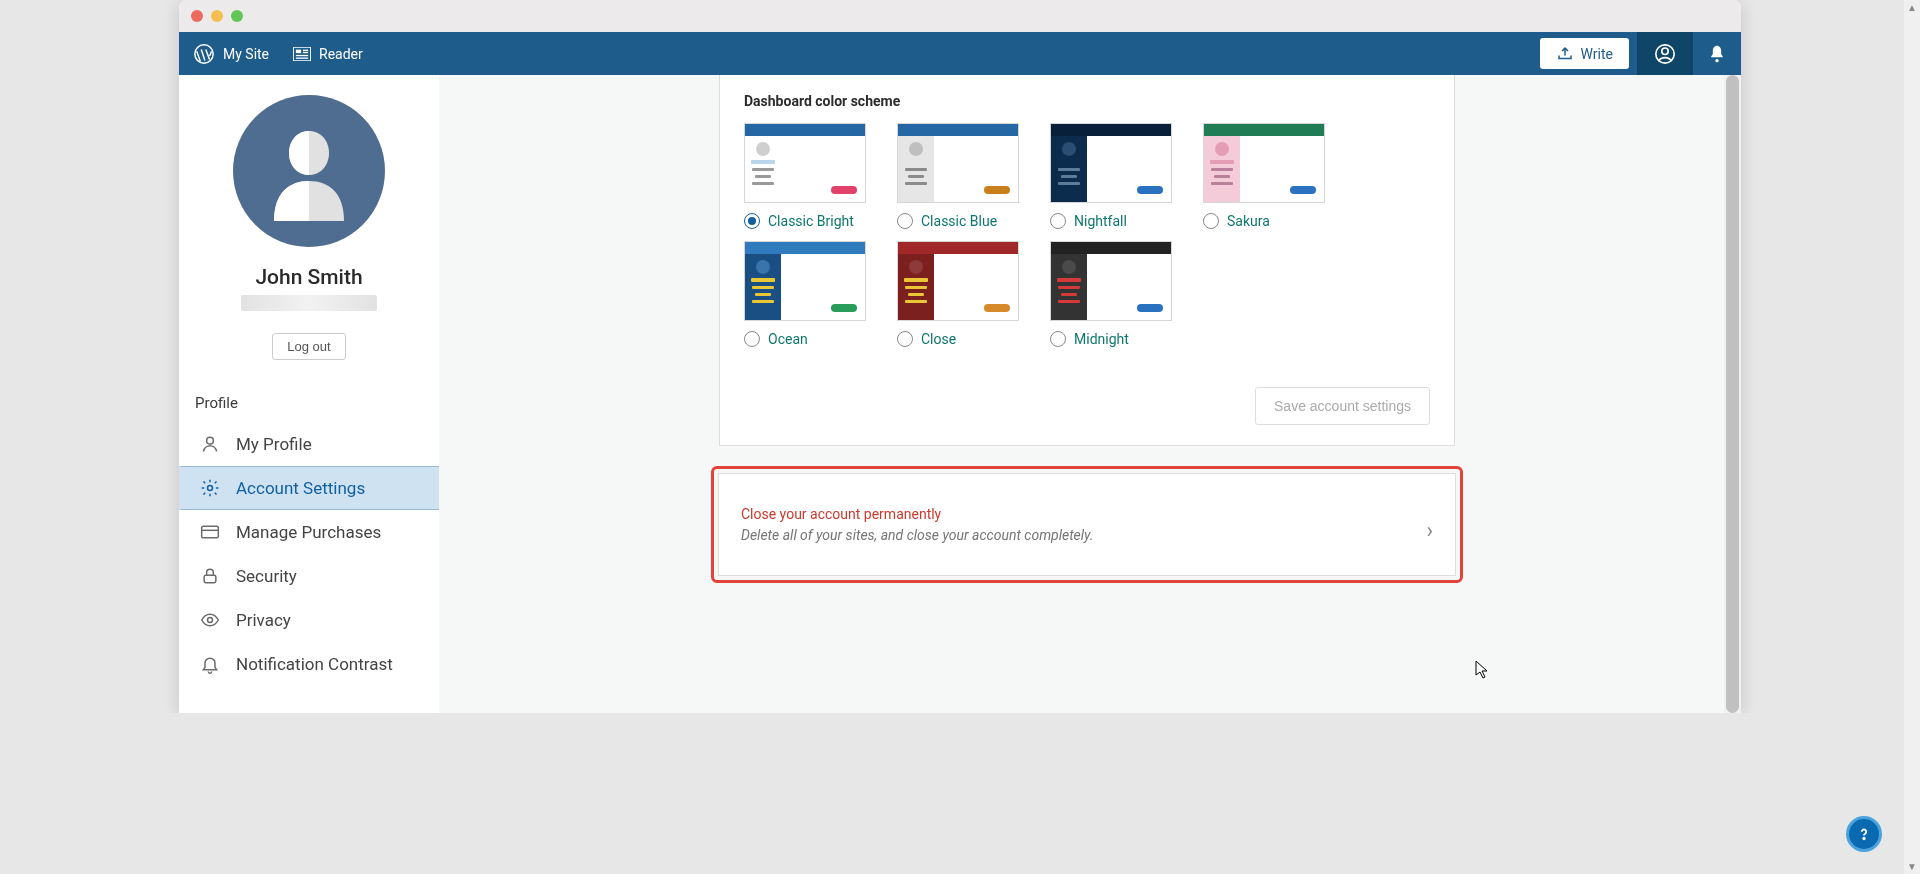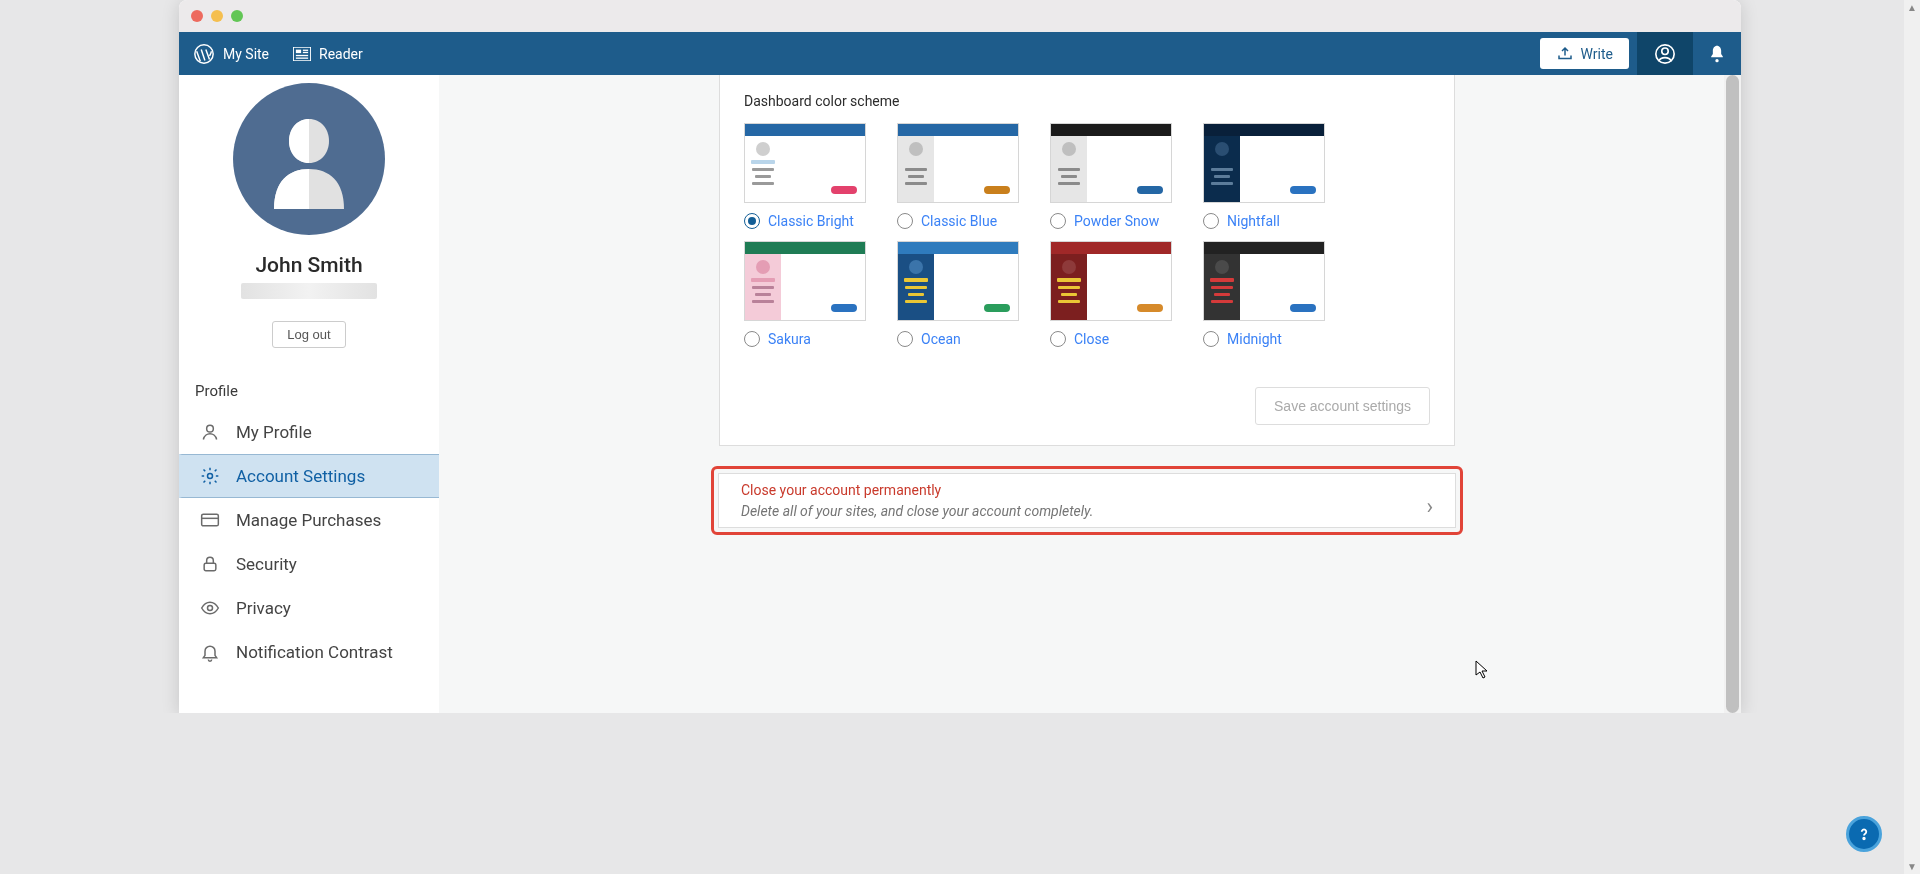--- a/index.html
+++ b/index.html
@@ -19,56 +19,56 @@
 .tb-right { margin-left: auto; display: flex; align-items: stretch; height: 100%; }
 .write-btn { background: #fff; color: #1e5c8b; display: flex; align-items: center; gap: 7px; padding: 0 16px; margin: 6px 8px; border-radius: 3px; font-size: 14px; cursor: pointer; }
 .tb-icon-box { width: 48px; display: flex; align-items: center; justify-content: center; cursor: pointer; }
 .tb-icon-box.dark { background: #0f4569; width: 56px; }
 
 .main-area { display: flex; height: calc(100% - 75px); position: relative; }
 .sidebar { width: 260px; background: #fff; overflow-y: auto; }
 .sb-scroll-track { position: absolute; left: 260px; top: 0; width: 16px; height: 100%; background: #f0f0f0; }
 .sb-scroll-thumb { position: absolute; top: 0; left: 2px; width: 12px; height: 520px; background: #bdbdbd; border-radius: 6px; }
 
-.profile-box { display: flex; flex-direction: column; align-items: center; padding-top: 8px; }
+.profile-box { display: flex; flex-direction: column; align-items: center; padding-top: 20px; }
 .avatar { width: 152px; height: 152px; border-radius: 50%; background: #4f6c91; display: flex; align-items: center; justify-content: center; position: relative; overflow: hidden; }
 .avatar svg { width: 100px; height: 100px; }
 .user-name { font-size: 21px; font-weight: 500; color: #2a2a2a; margin-top: 18px; }
 .blur-bar { width: 136px; height: 16px; background: linear-gradient(90deg,#e2e2e2,#f2f2f2,#e2e2e2); margin-top: 6px; border-radius: 2px; }
 .logout-btn { margin-top: 22px; margin-bottom: 20px; border: 1px solid #ccc; background: #fff; padding: 5px 14px; font-size: 13px; color: #555; border-radius: 3px; cursor: pointer; }
 
 .sb-heading { font-size: 15px; color: #3a3a3a; padding: 14px 16px 10px; }
 .sb-item { display: flex; align-items: center; gap: 16px; padding: 11px 18px; font-size: 17px; color: #444; cursor: pointer; border-left: 3px solid transparent; border-top: 1px solid transparent; border-bottom: 1px solid transparent; }
 .sb-item.active { background: #cfe2f1; color: #1060a4; border-top: 1px solid #97b8d3; border-bottom: 1px solid #97b8d3; border-left: 3px solid transparent; }
 .sb-icon { width: 20px; height: 20px; flex-shrink: 0; }
 
 .content { flex: 1; background: #f6f7f7; overflow-y: auto; position: relative; padding-left: 16px; }
 .card { width: 736px; margin-left: 264px; background: #fff; border: 1px solid #ddd; border-top: none; padding: 18px 24px 20px; }
-.section-title { font-size: 14px; font-weight: 400; color: #2c2c2c; margin-bottom: 14px; }
+.section-title { font-size: 14px; font-weight: 700; color: #2c2c2c; margin-bottom: 14px; }
 .scheme-grid { display: flex; flex-wrap: wrap; gap: 0; }
 .scheme-cell { width: 153px; margin-right: 0; margin-bottom: 12px; }
 .scheme-preview { width: 122px; height: 80px; border: 1px solid #d6d6d6; overflow: hidden; position: relative; cursor: pointer; }
 .sp-top { height: 12px; }
 .sp-body { display: flex; height: calc(100% - 12px); }
 .sp-side { width: 36px; display: flex; flex-direction: column; align-items: center; padding-top: 6px; gap: 4px; }
 .sp-circ { width: 14px; height: 14px; border-radius: 50%; }
 .sp-line { width: 22px; height: 3px; border-radius: 1px; }
 .sp-line.s { width: 16px; }
 .sp-main { flex: 1; background: #fff; position: relative; }
 .sp-pill { position: absolute; right: 8px; bottom: 8px; width: 26px; height: 8px; border-radius: 4px; }
-.scheme-radio { display: flex; align-items: flex-start; gap: 8px; margin-top: 10px; font-size: 14px; color: #3b82f6; cursor: pointer; }
+.scheme-radio { display: flex; align-items: flex-start; gap: 8px; margin-top: 10px; font-size: 14px; color: #0f766e; cursor: pointer; }
 .radio-dot { width: 16px; height: 16px; border: 1.5px solid #8a8a8a; border-radius: 50%; display: flex; align-items: center; justify-content: center; }
 .radio-dot.checked { border-color: #135e96; }
 .radio-inner { width: 8px; height: 8px; background: #135e96; border-radius: 50%; }
 
 .save-row { display: flex; justify-content: flex-end; margin-top: 28px; }
 .save-btn { border: 1px solid #ddd; background: #fff; color: #aaa; padding: 10px 18px; font-size: 14px; border-radius: 3px; }
 
 .danger-card { width: 752px; margin-left: 256px; margin-top: 20px; border: 3px solid #e14438; border-radius: 6px; padding: 4px; }
-.danger-inner { background: #fff; border: 1px solid #ddd; padding: 8px 22px; display: flex; align-items: flex-end; cursor: pointer; }
+.danger-inner { background: #fff; border: 1px solid #ddd; padding: 32px 22px; display: flex; align-items: flex-end; cursor: pointer; }
 .danger-title { color: #c93a2c; font-size: 14px; margin-bottom: 5px; }
 .danger-sub { color: #757575; font-style: italic; font-size: 14px; }
 .chev { margin-left: auto; color: #888; font-size: 22px; }
 
 .cursor { position: absolute; left: 1036px; top: 585px; pointer-events: none; }
 
 .right-scroll-track { position: absolute; right: 0; top: 0; width: 17px; height: 100%; background: #f1f1f1; }
 .right-scroll-thumb { position: absolute; top: 0; right: 2px; width: 13px; height: 638px; background: #c0c0c0; border-radius: 7px; }
 
 .help-fab { position: fixed; right: 38px; bottom: 22px; width: 36px; height: 36px; border-radius: 50%; background: #0a6ab1; border: 3px solid #4aa3dc; display: flex; align-items: center; justify-content: center; color: #fff; cursor: pointer; }
@@ -239,41 +239,20 @@
                   </div>
       </div>
     </div>
     <label class="scheme-radio">
       <span class="radio-dot "></span>
       <span>Classic Blue</span>
     </label>
             </div>
             <div class="scheme-cell">
     <div class="scheme-preview">
-      <div class="sp-top" style="background:#1b1b1b"></div>
-      <div class="sp-body">
-        <div class="sp-side" style="background:#e6e6e6">
-          <div class="sp-circ" style="background:#bfbfbf"></div>
-          <div style="width:24px;height:4px;background:#e6e6e6;border-radius:1px"></div>
-          <div class="sp-line" style="background:#8b8b8b"></div>
-          <div class="sp-line s" style="background:#8b8b8b"></div>
-          <div class="sp-line" style="background:#8b8b8b"></div>
-        </div>
-        <div class="sp-main">
-                    <div class="sp-pill" style="background:#2567a5"></div>
-                  </div>
-      </div>
-    </div>
-    <label class="scheme-radio">
-      <span class="radio-dot "></span>
-      <span>Powder Snow</span>
-    </label>
-            </div>
-            <div class="scheme-cell">
-    <div class="scheme-preview">
       <div class="sp-top" style="background:#09203a"></div>
       <div class="sp-body">
         <div class="sp-side" style="background:#0b2c4d">
           <div class="sp-circ" style="background:#2a4e72"></div>
           <div style="width:24px;height:4px;background:#0b2c4d;border-radius:1px"></div>
           <div class="sp-line" style="background:#5c7c9a"></div>
           <div class="sp-line s" style="background:#5c7c9a"></div>
           <div class="sp-line" style="background:#5c7c9a"></div>
         </div>
         <div class="sp-main">

